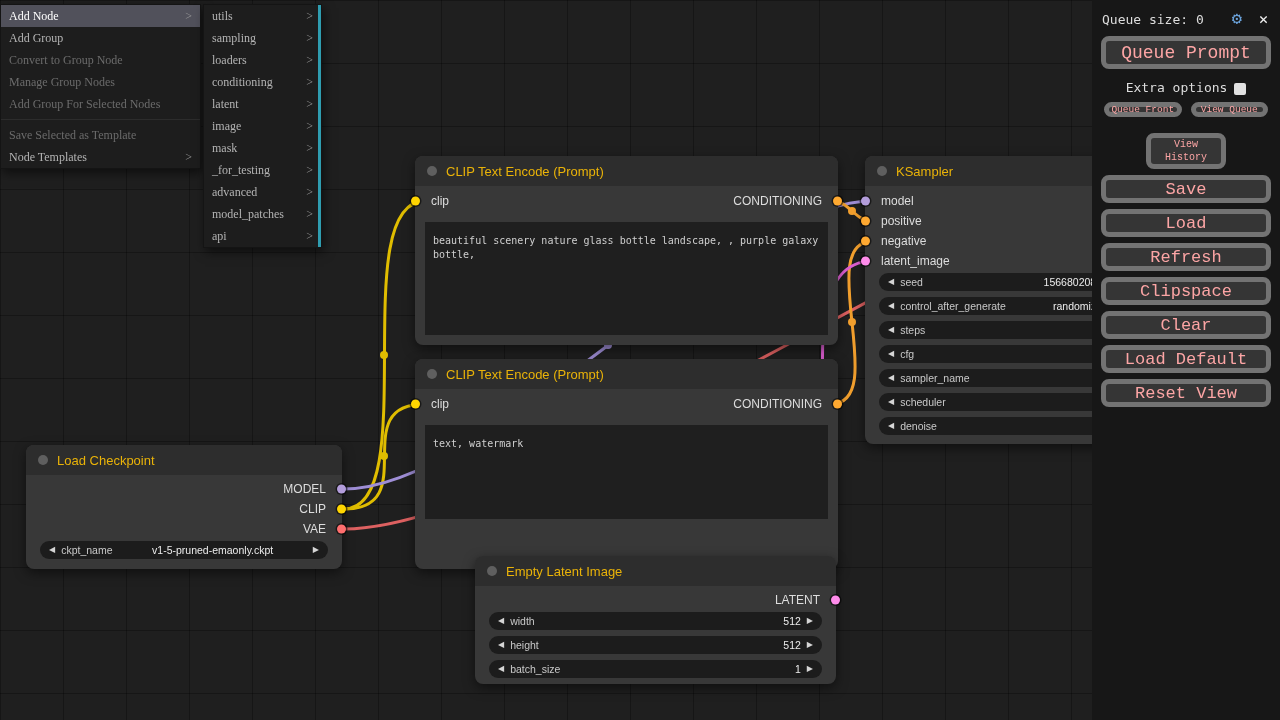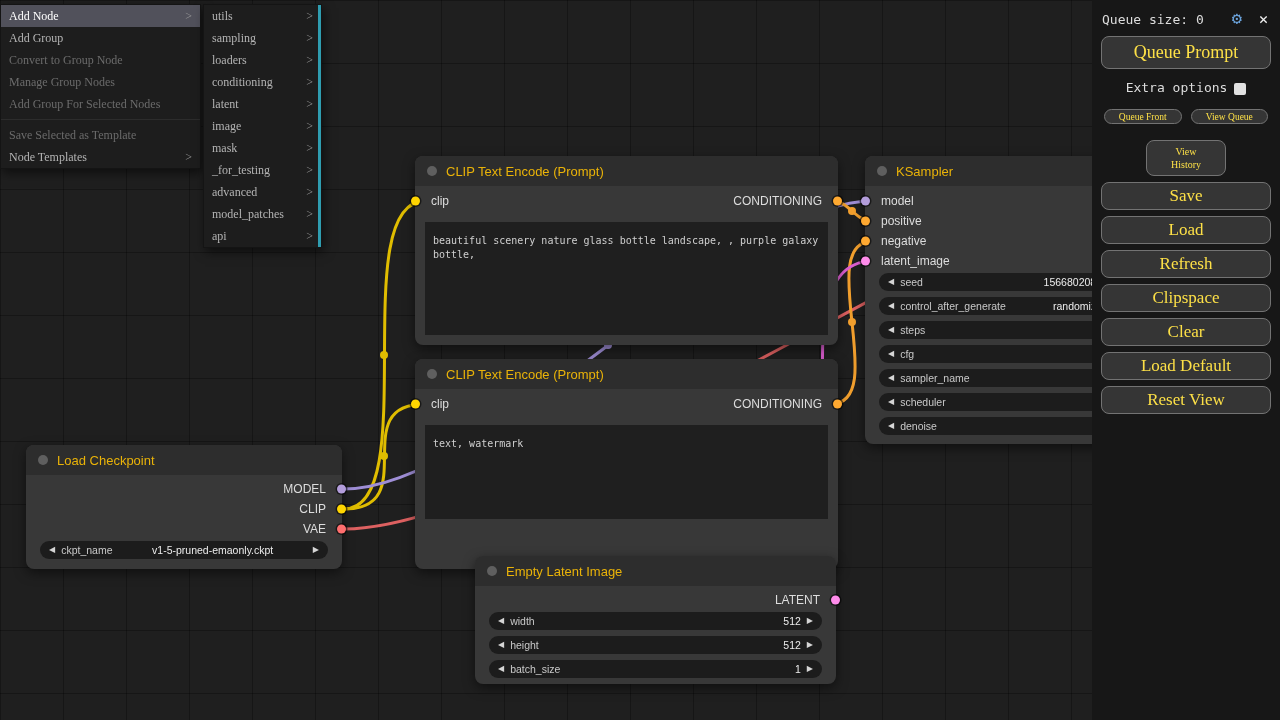--- a/index.html
+++ b/index.html
@@ -47,27 +47,27 @@
   .menu-item.highlight{background:#51515b;color:#fff}
   .menu-sep{height:5px;border-bottom:1px solid #2c2c2c;margin-bottom:4px}
   .scroll-strip{position:absolute;right:0;top:0;width:3px;height:100%;background:#2f9db0}
 
   .sidebar{position:absolute;left:1092px;top:0;width:188px;height:720px;background:#171717;
     z-index:50;font-family:"DejaVu Sans Mono",monospace;color:#ddd}
   .queue-row{display:flex;align-items:flex-end;gap:17px;padding:10px 12px 0 10px}
   .queue-size{font-size:13px;flex:1;white-space:nowrap}
   .gear{color:#6ba3dc;font-size:17px;line-height:1}
   .close{color:#f0f0f0;font-size:15px;line-height:1}
-  .btn{background:#353535;border:1px solid #737373;border-radius:8px;color:#fde047;
+  .btn{background:#353535;border:5px solid #737373;border-radius:8px;color:#fca5a5;
     display:flex;align-items:center;justify-content:center;
-    font-family:Liberation Serif, serif;cursor:pointer}
+    font-family:Liberation Mono, monospace;cursor:pointer}
   .btn-queue{margin:9px 9px 0;height:33px;font-size:18px}
   .extra-row{display:flex;align-items:flex-end;justify-content:center;gap:7px;margin-top:11px;font-size:13px}
   .checkbox{width:12px;height:12px;background:#e2e2e2;border-radius:2px}
-  .mini-row{display:flex;gap:9px;margin:14px 12px 0}
+  .mini-row{display:flex;gap:9px;margin:7px 12px 0}
   .btn-mini{flex:1;height:15px;font-size:9.5px;border-radius:8px;white-space:nowrap}
   .btn-history{width:80px;height:36px;margin:16px auto 0;font-size:10px;line-height:1.35;text-align:center}
   .btn-history span{display:block;width:52px}
   .btn-action{margin:6px 9px 0;height:28px;font-size:17px}
 </style>
 </head>
 <body>
 
 <div class="canvas">
 

